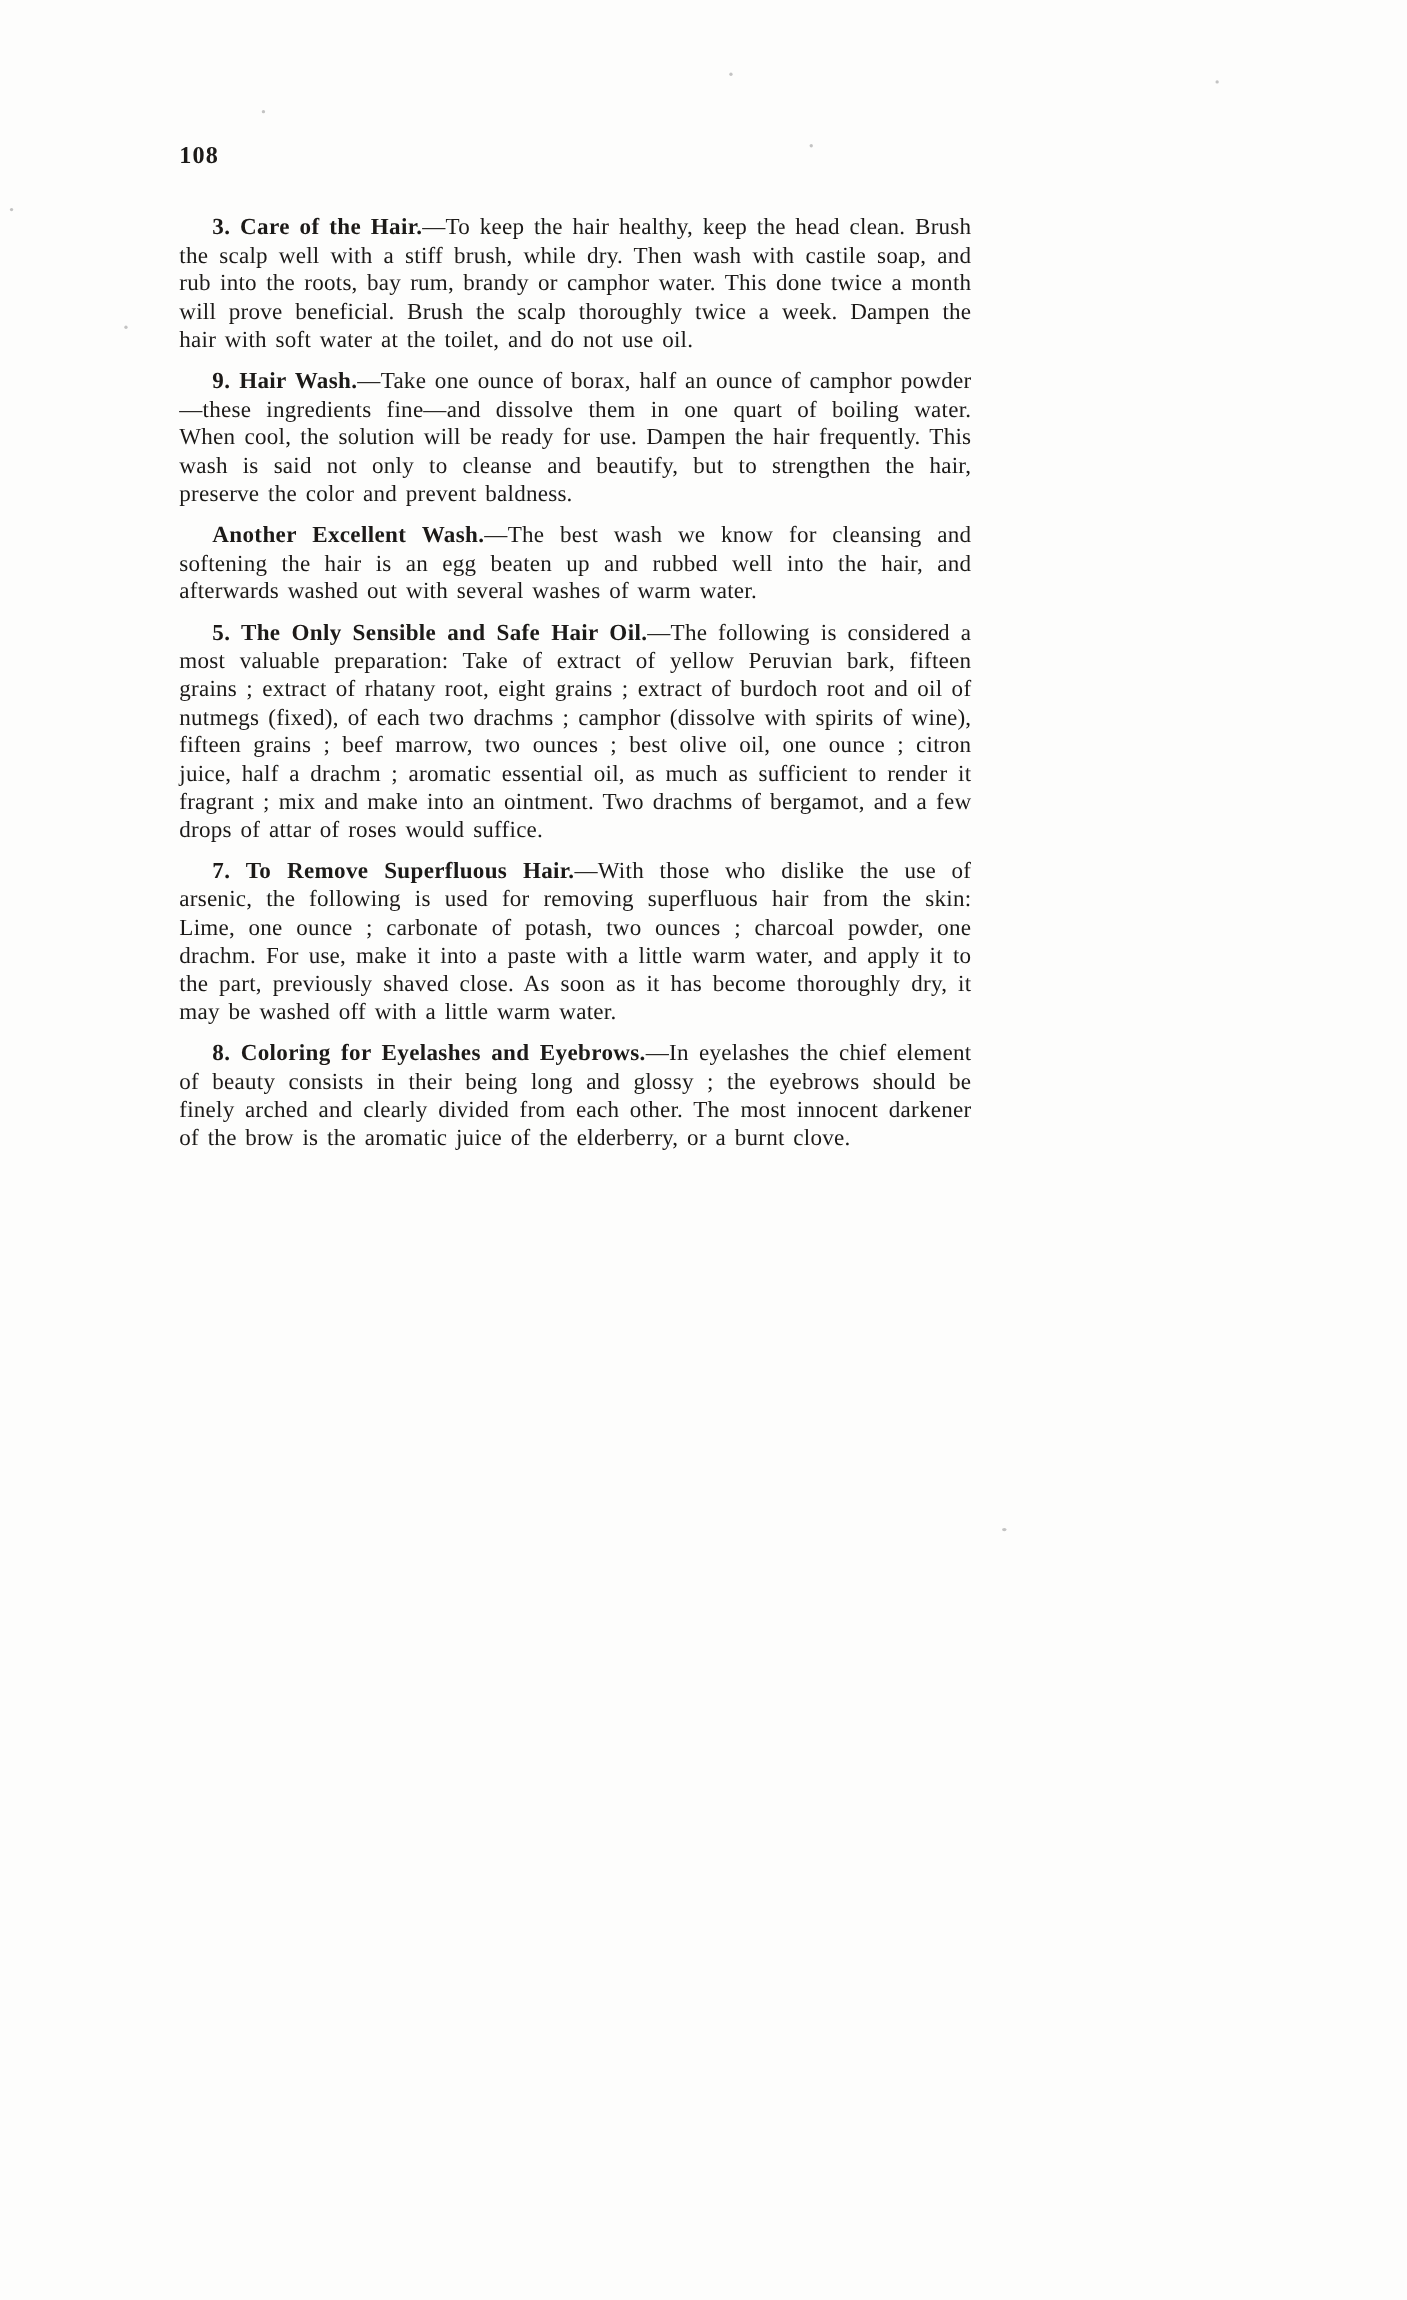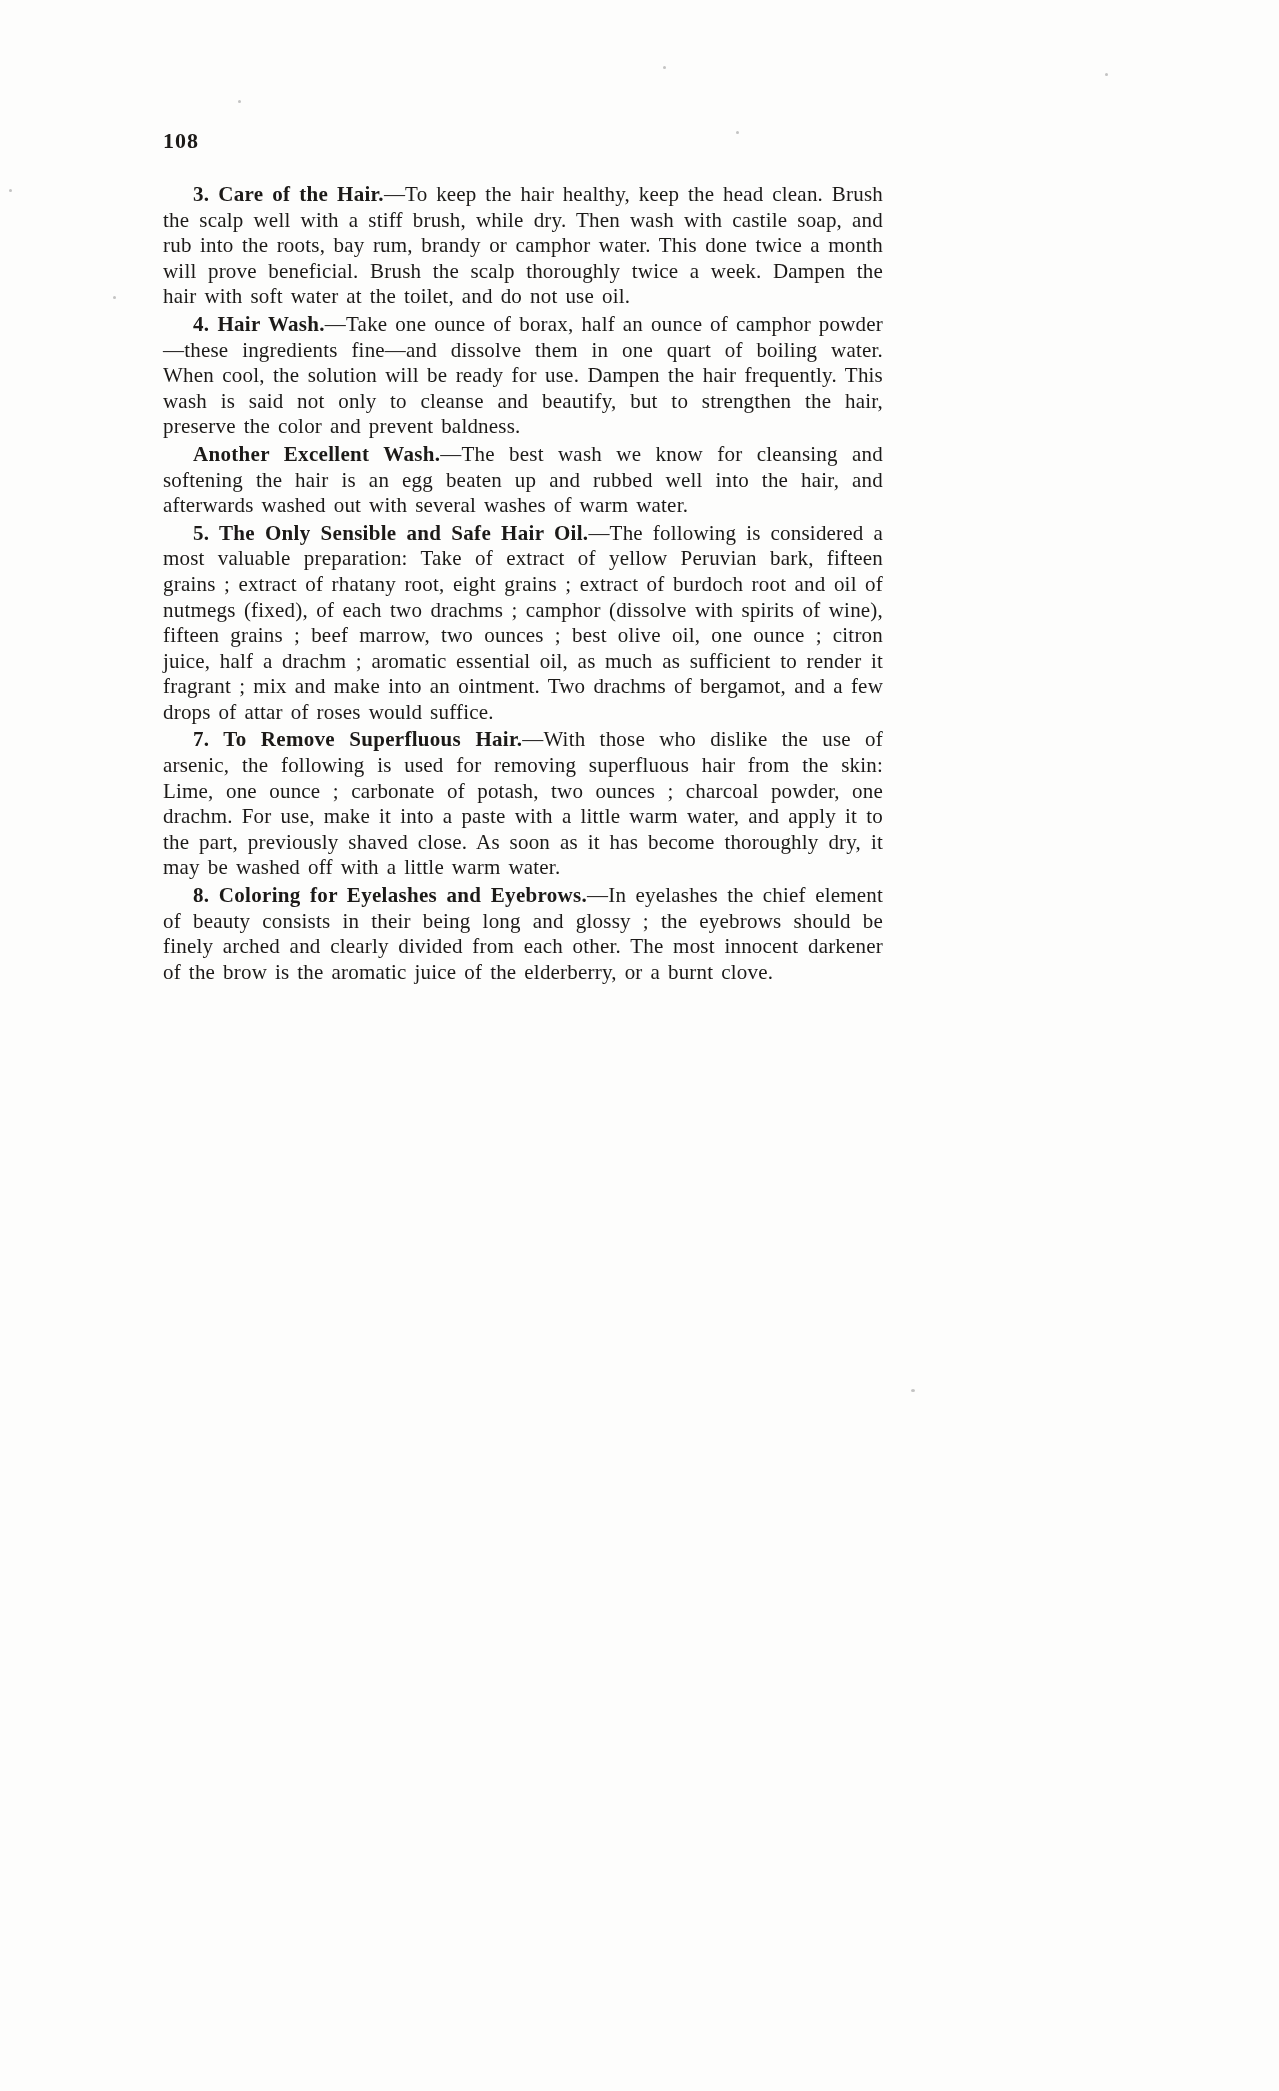--- a/index.html
+++ b/index.html
@@ -43,21 +43,21 @@
     top: 182px;
     left: 163px;
     width: 720px;
     font-size: 21px;
     line-height: 25.6px;
     text-align: justify;
     letter-spacing: 0.2px;
     word-spacing: 2.5px;
   }
   .para {
-    margin: 0 0 2px 0;
+    margin: 12px 0 2px 0;
     text-indent: 30px;
   }
   .para b {
     font-weight: 700;
     letter-spacing: 0.3px;
   }
   
   .speck {
     position: absolute;
     background: #8a8a8a;
@@ -71,21 +71,21 @@
 <div class="page">
 
   <div class="header">
     <span class="folio">108</span>
   </div>
 
   <div class="text-block">
 
     <p class="para"><b>3. Care of the Hair.</b><span>—To keep the hair healthy, keep the head clean.  Brush the scalp well with a stiff brush, while dry.  Then wash with castile soap, and rub into the roots, bay rum, brandy or camphor water.  This done twice a month will prove beneficial.  Brush the scalp thoroughly twice a week.  Dampen the hair with soft water at the toilet, and do not use oil.</span></p>
 
-    <p class="para"><b>4. Hair Wash.</b><span>—Take one ounce of borax, half an ounce of camphor powder—these ingredients fine—and dissolve them in one quart of boiling water.  When cool, the solution will be ready for use.  Dampen the hair frequently. This wash is said not only to cleanse and beautify, but to strengthen the hair, preserve the color and prevent baldness.</span></p>
+    <p class="para"><b>9. Hair Wash.</b><span>—Take one ounce of borax, half an ounce of camphor powder—these ingredients fine—and dissolve them in one quart of boiling water.  When cool, the solution will be ready for use.  Dampen the hair frequently. This wash is said not only to cleanse and beautify, but to strengthen the hair, preserve the color and prevent baldness.</span></p>
 
     <p class="para"><b>Another Excellent Wash.</b><span>—The best wash we know for cleansing and softening the hair is an egg beaten up and rubbed well into the hair, and afterwards washed out with several washes of warm water.</span></p>
 
     <p class="para"><b>5. The Only Sensible and Safe Hair Oil.</b><span>—The following is considered a most valuable preparation:  Take of extract of yellow Peruvian bark, fifteen grains ; extract of rhatany root, eight grains ; extract of burdoch root and oil of nutmegs (fixed), of each two drachms ; camphor (dissolve with spirits of wine), fifteen grains ; beef marrow, two ounces ; best olive oil, one ounce ; citron juice, half a drachm ; aromatic essential oil, as much as sufficient to render it fragrant ; mix and make into an ointment.  Two drachms of bergamot, and a few drops of attar of roses would suffice.</span></p>
 
 
     <p class="para"><b>7. To Remove Superfluous Hair.</b><span>—With those who dislike the use of arsenic, the following is used for removing superfluous hair from the skin: Lime, one ounce ; carbonate of potash, two ounces ; charcoal powder, one drachm.  For use, make it into a paste with a little warm water, and apply it to the part, previously shaved close.  As soon as it has become thoroughly dry, it may be washed off with a little warm water.</span></p>
 
     <p class="para"><b>8. Coloring for Eyelashes and Eyebrows.</b><span>—In eyelashes the chief element of beauty consists in their being long and glossy ; the eyebrows should be finely arched and clearly divided from each other.  The most innocent darkener of the brow is the aromatic juice of the elderberry, or a burnt clove.</span></p>
 

